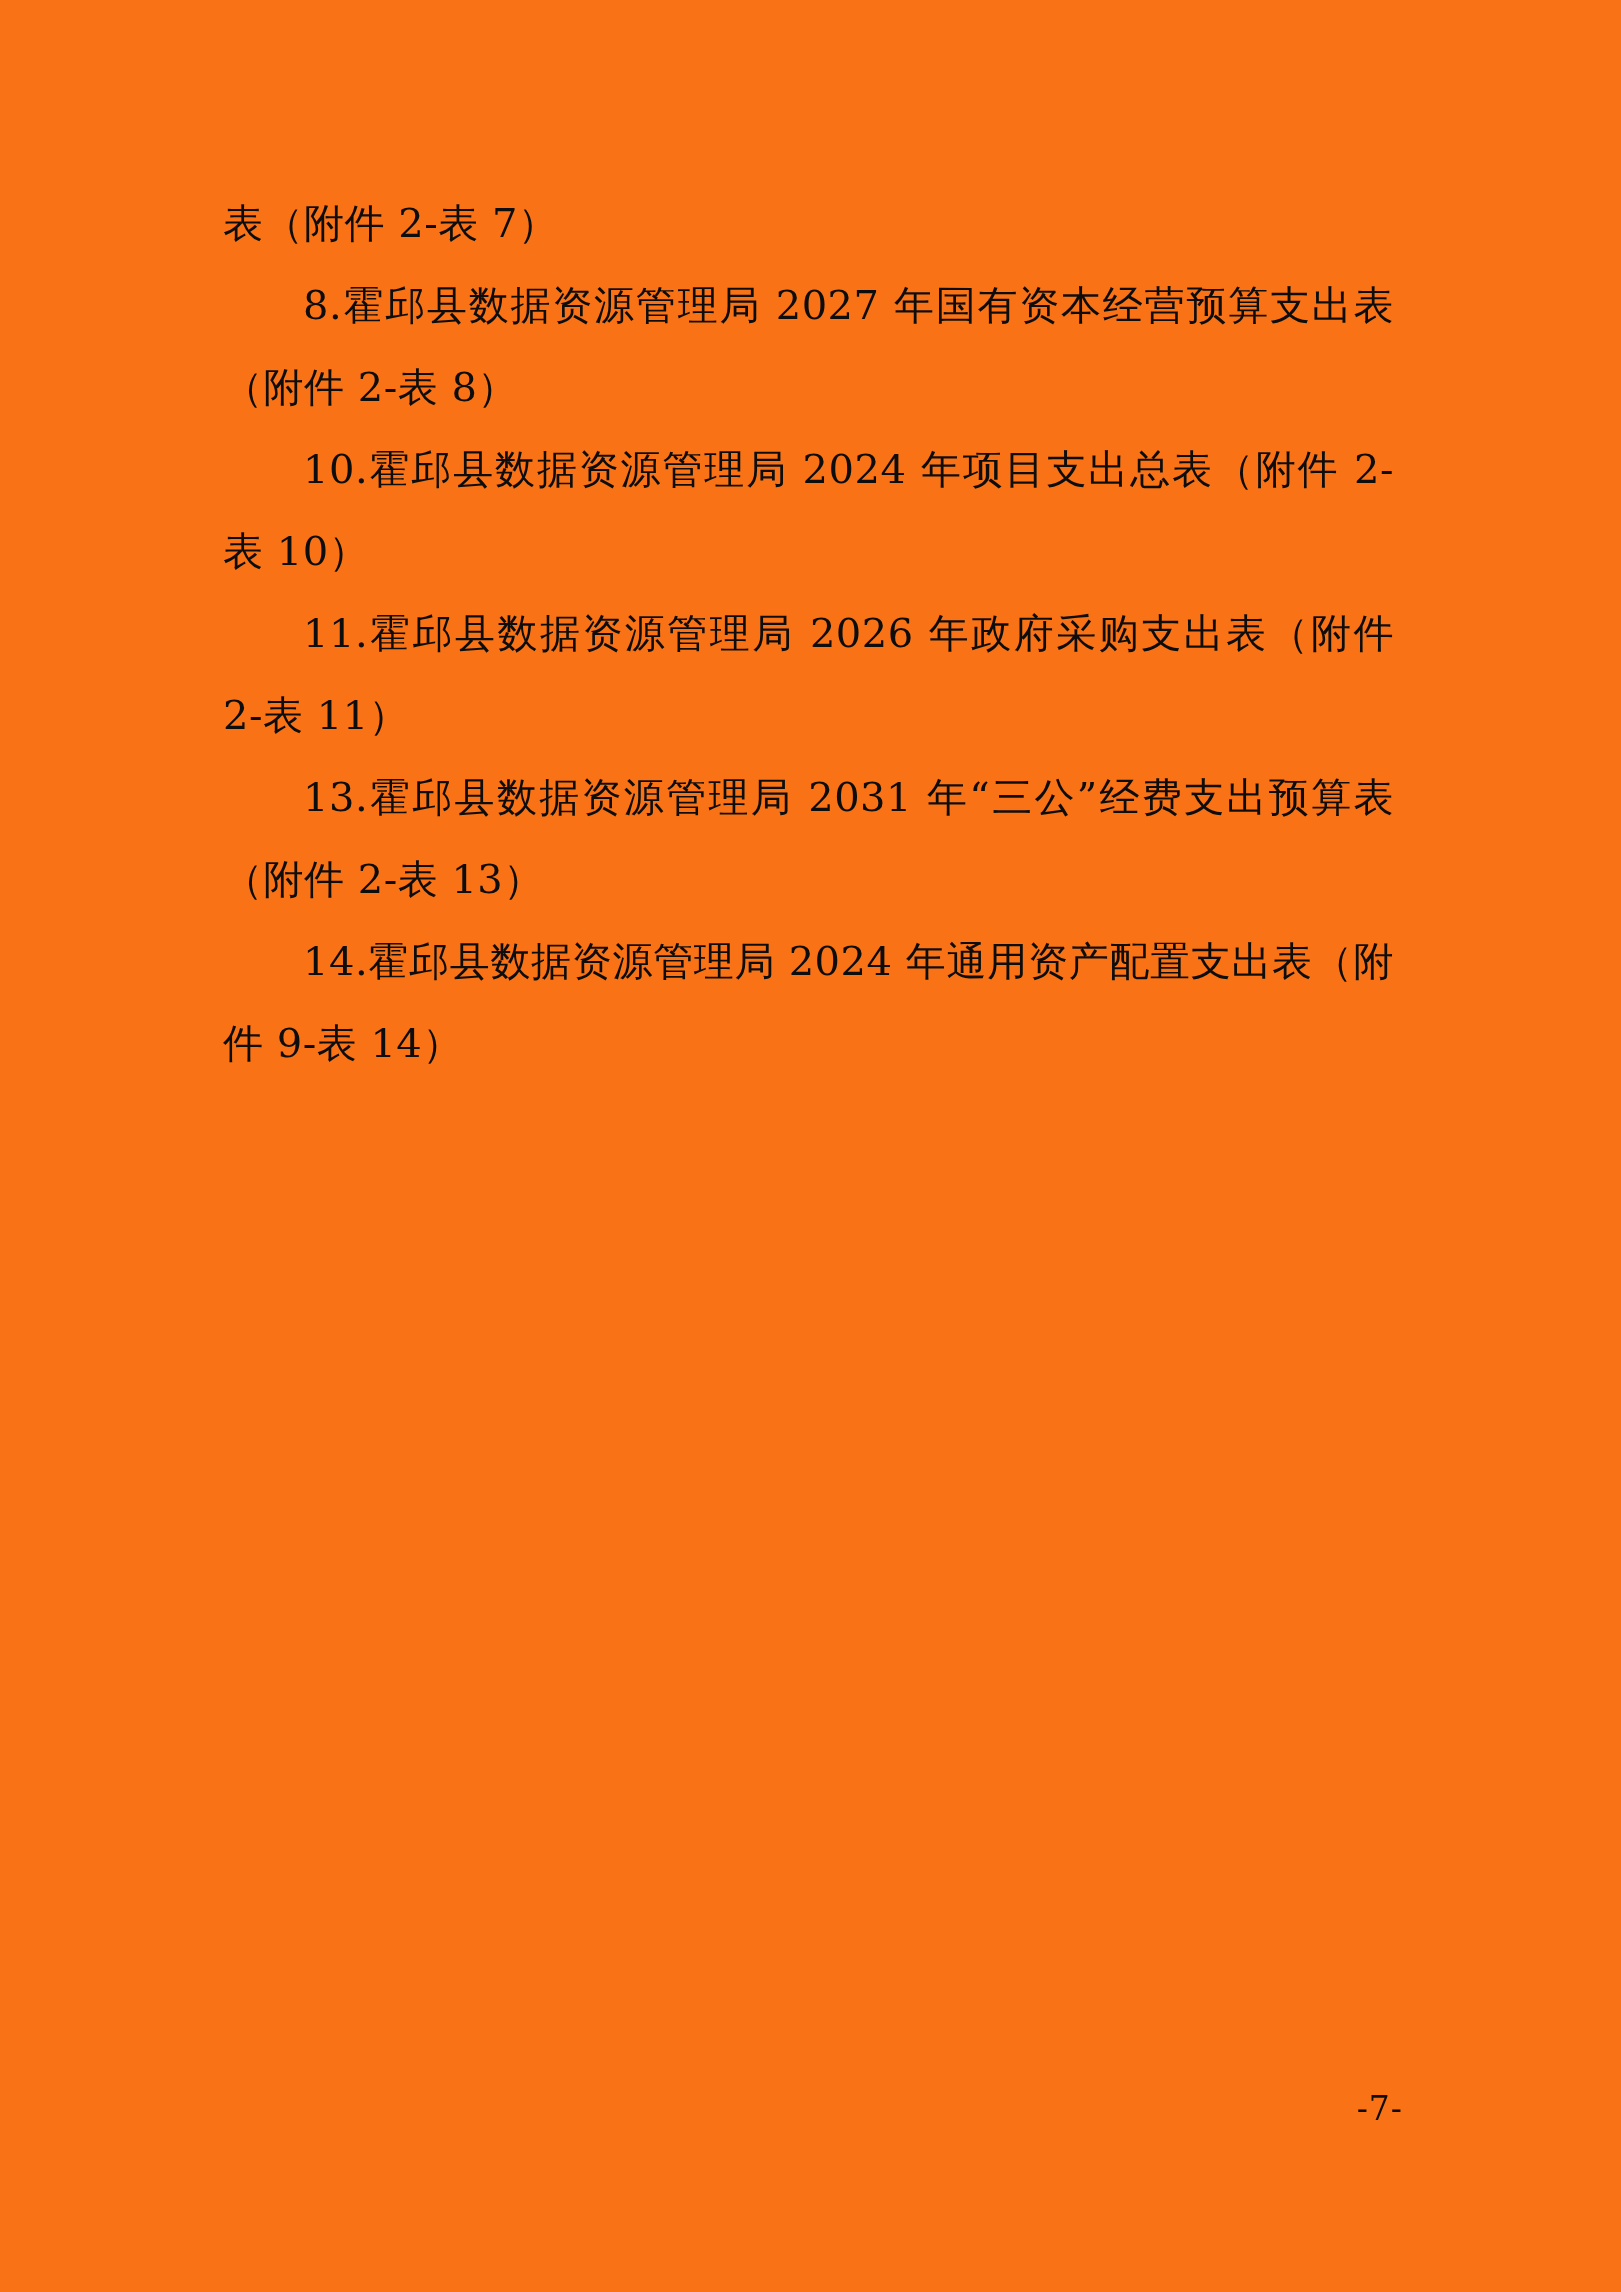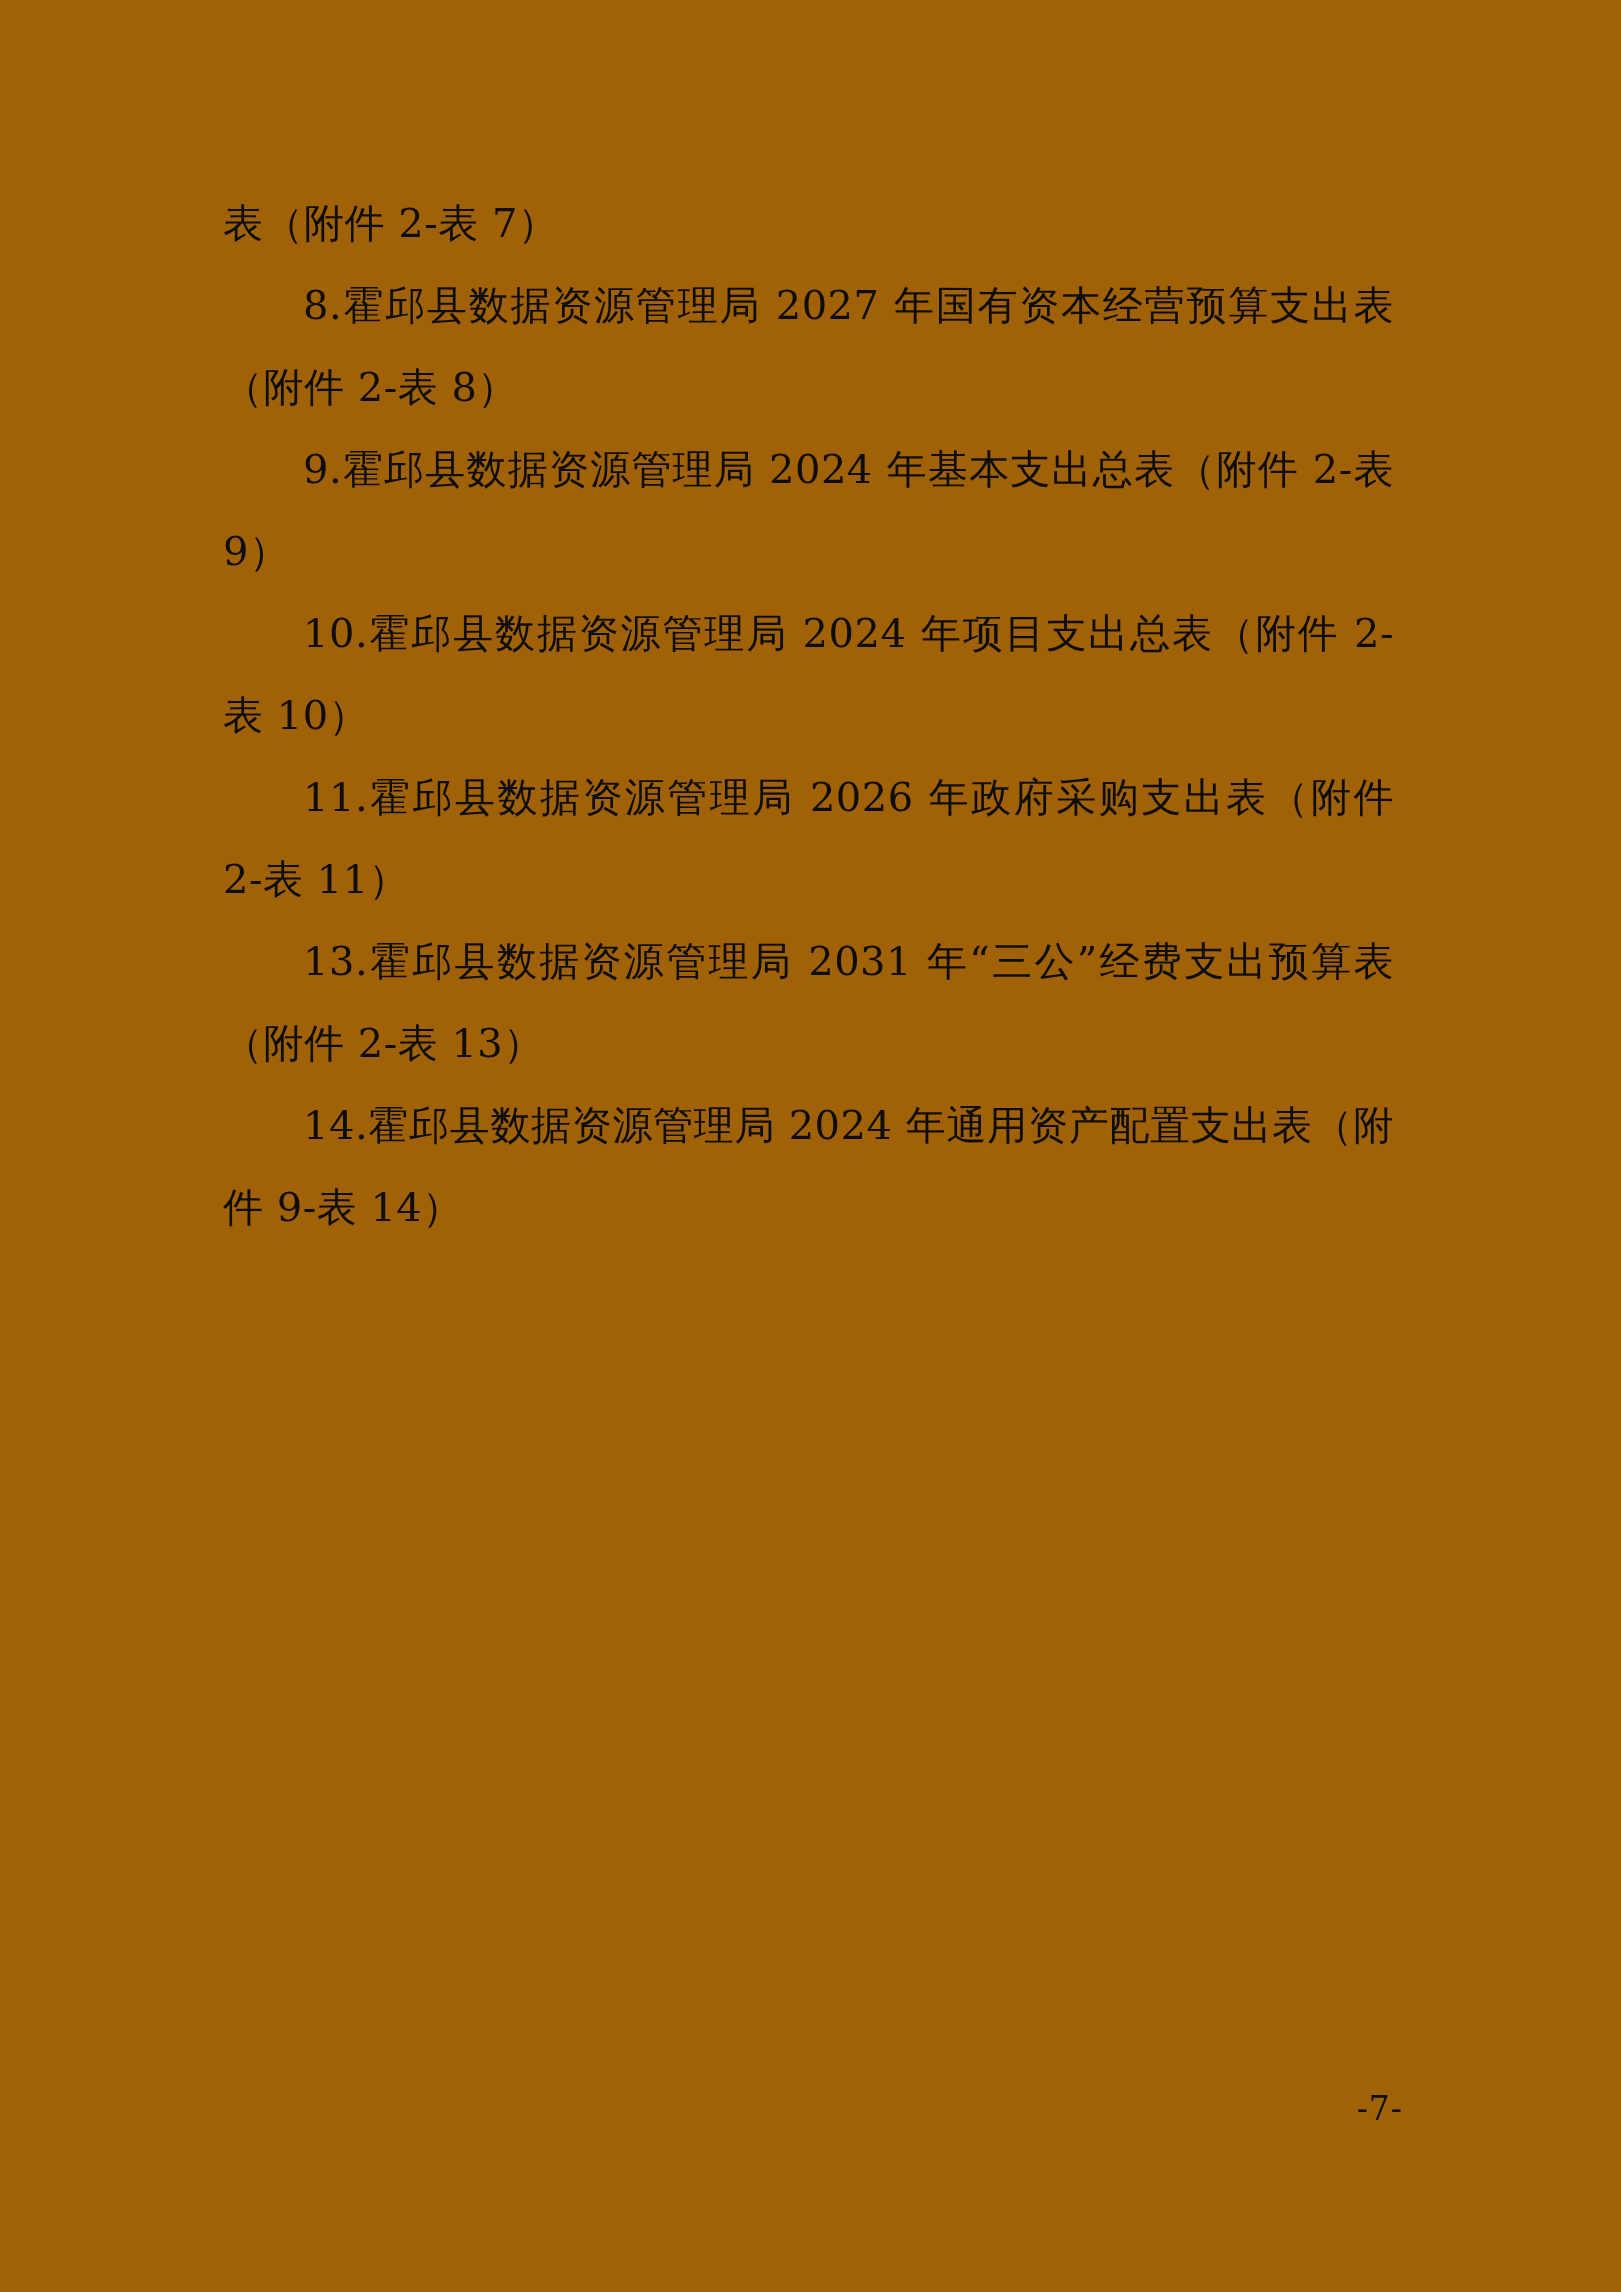--- a/index.html
+++ b/index.html
@@ -4,21 +4,21 @@
 <style>
   html, body {
     margin: 0;
     padding: 0;
     background: #ffffff;
   }
   .page {
     position: relative;
     width: 1621px;
     height: 2293px;
-    background: #a16207;
+    background: #f97316;
     margin: 0 auto;
     box-sizing: border-box;
     font-family: "DejaVu Serif", "Liberation Serif", serif;
     color: #0d0d0d;
     overflow: hidden;
   }
   .content {
     position: absolute;
     left: 223px;
     top: 182px;
@@ -46,21 +46,20 @@
     letter-spacing: 1px;
   }
 </style>
 </head>
 <body>
 
 <div class="page">
   <div class="content">
     <p class="para">表（附件 2-表 7）</p>
     <p class="para indent">8.霍邱县数据资源管理局 2027 年国有资本经营预算支出表（附件 2-表 8）</p>
-    <p class="para indent">9.霍邱县数据资源管理局 2024 年基本支出总表（附件 2-表 9）</p>
     <p class="para indent">10.霍邱县数据资源管理局 2024 年项目支出总表（附件 2-表 10）</p>
     <p class="para indent">11.霍邱县数据资源管理局 2026 年政府采购支出表（附件 2-表 11）</p>
     <p class="para indent">13.霍邱县数据资源管理局 2031 年“三公”经费支出预算表（附件 2-表 13）</p>
     <p class="para indent">14.霍邱县数据资源管理局 2024 年通用资产配置支出表（附件 9-表 14）</p>
   </div>
   <div class="page-number">-7-</div>
 </div>
 
 
 </body></html>

